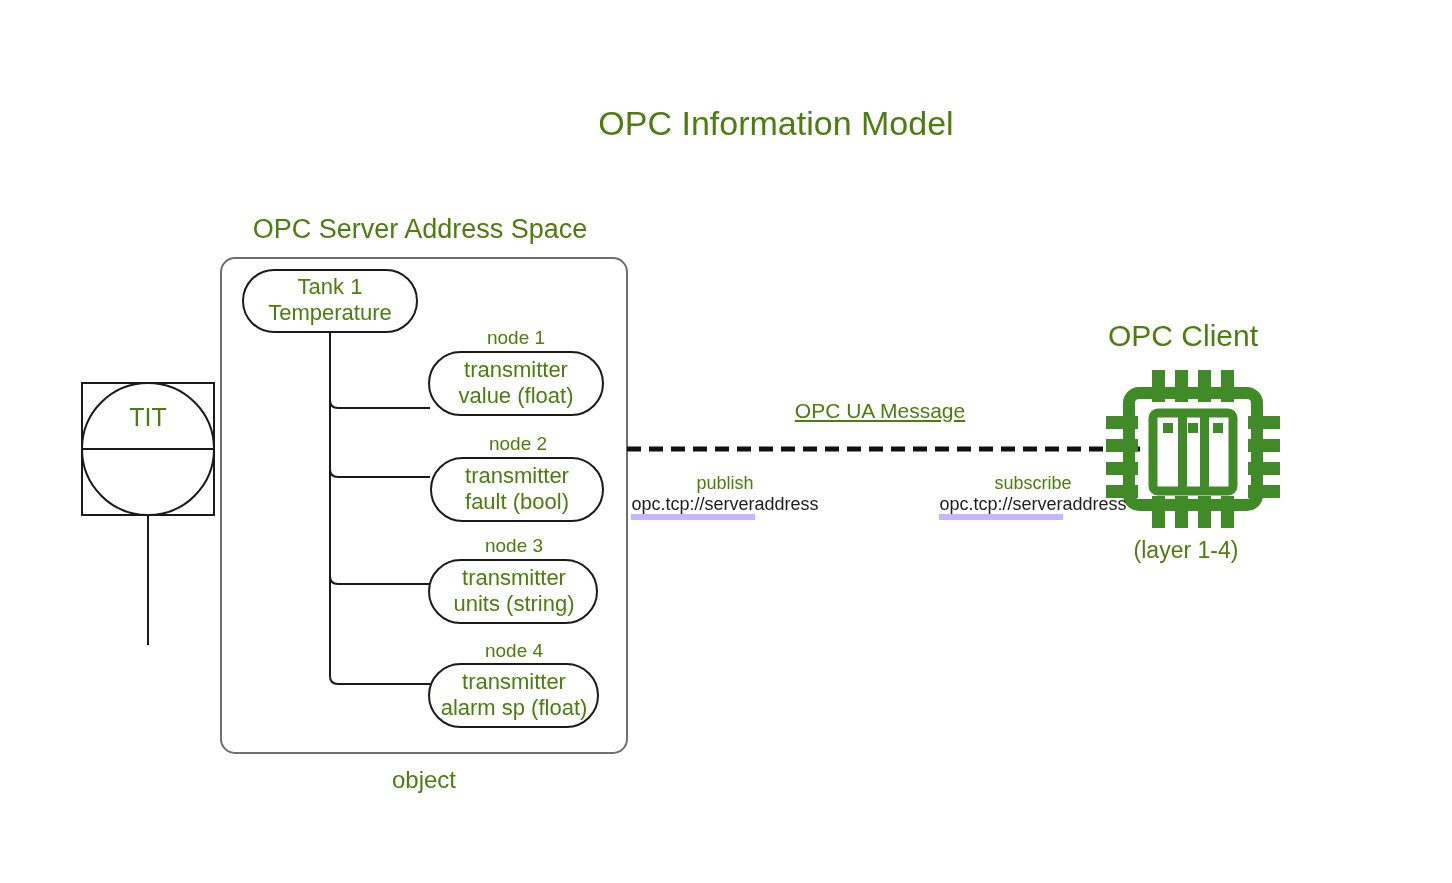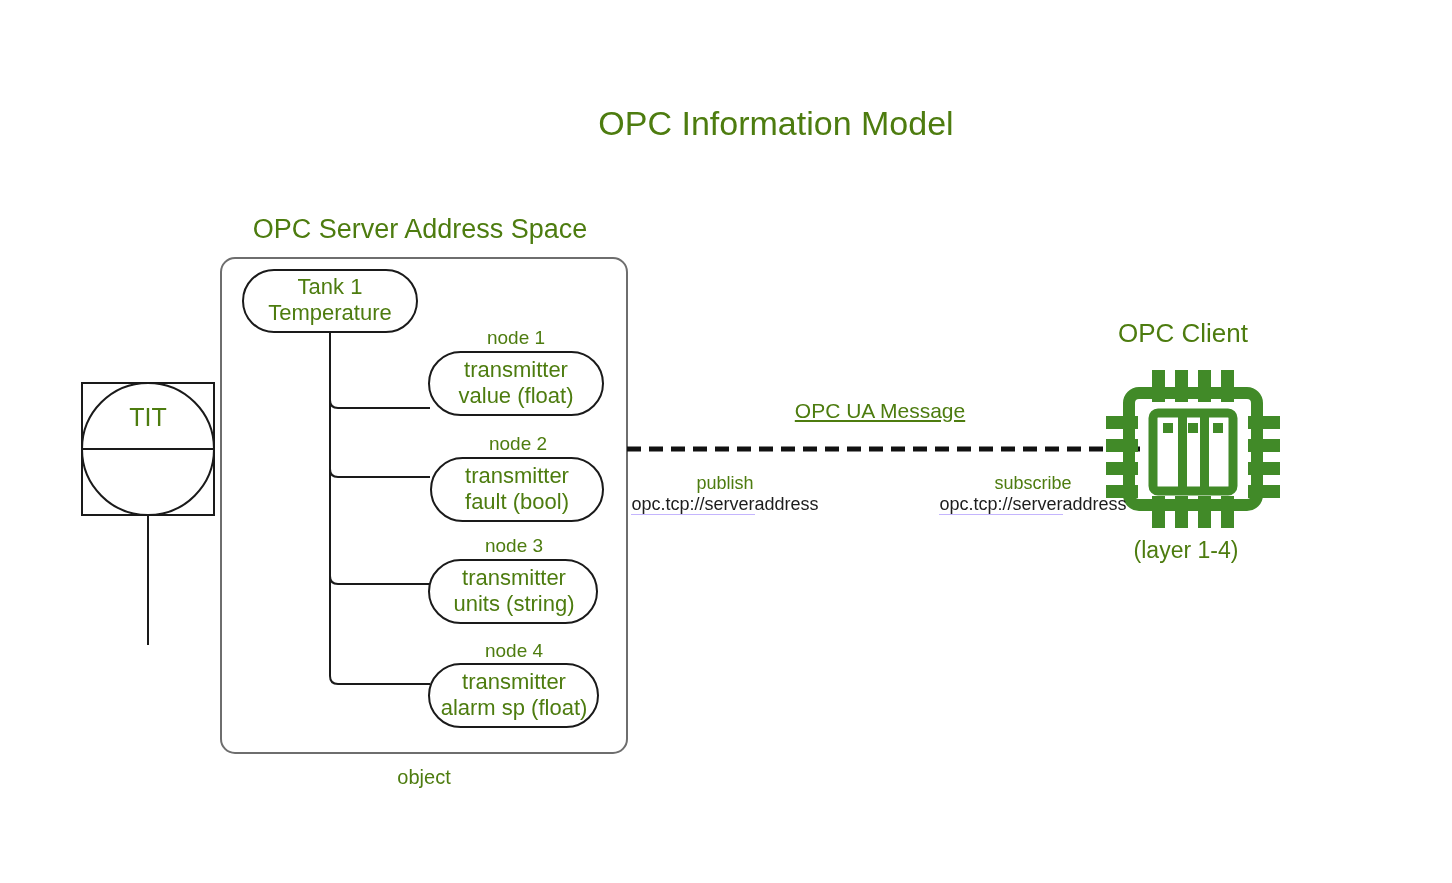--- a/index.html
+++ b/index.html
@@ -32,30 +32,30 @@
     white-space: nowrap;
     line-height: 1.18;
     color: #4d7c0f;
   }
   .title-text   { font-size: 34px; }
   .section-head { font-size: 27px; }
   .pill-text    { font-size: 22px; }
   .node-cap     { font-size: 19px; }
   .edge-label   { font-size: 21px; }
   .small-label  { font-size: 18px; }
-  .client-head  { font-size: 26px; }
+  .client-head  { font-size: 30px; }
   .client-sub   { font-size: 23px; }
   .tit-text     { font-size: 25px; }
-  .object-text  { font-size: 20px; }
+  .object-text  { font-size: 24px; }
   .url {
     text-decoration: none;
     color: #1d1d1d;
   }
   .url .lnk {
-    border-bottom: 1px solid #c4b5fd;
+    border-bottom: 6px solid #c4b5fd;
     padding-bottom: 0px;
   }
 </style>
 </head>
 <body>
 
 <div id="canvas">
 
   <svg class="layer" viewBox="0 0 1452 883">
 

